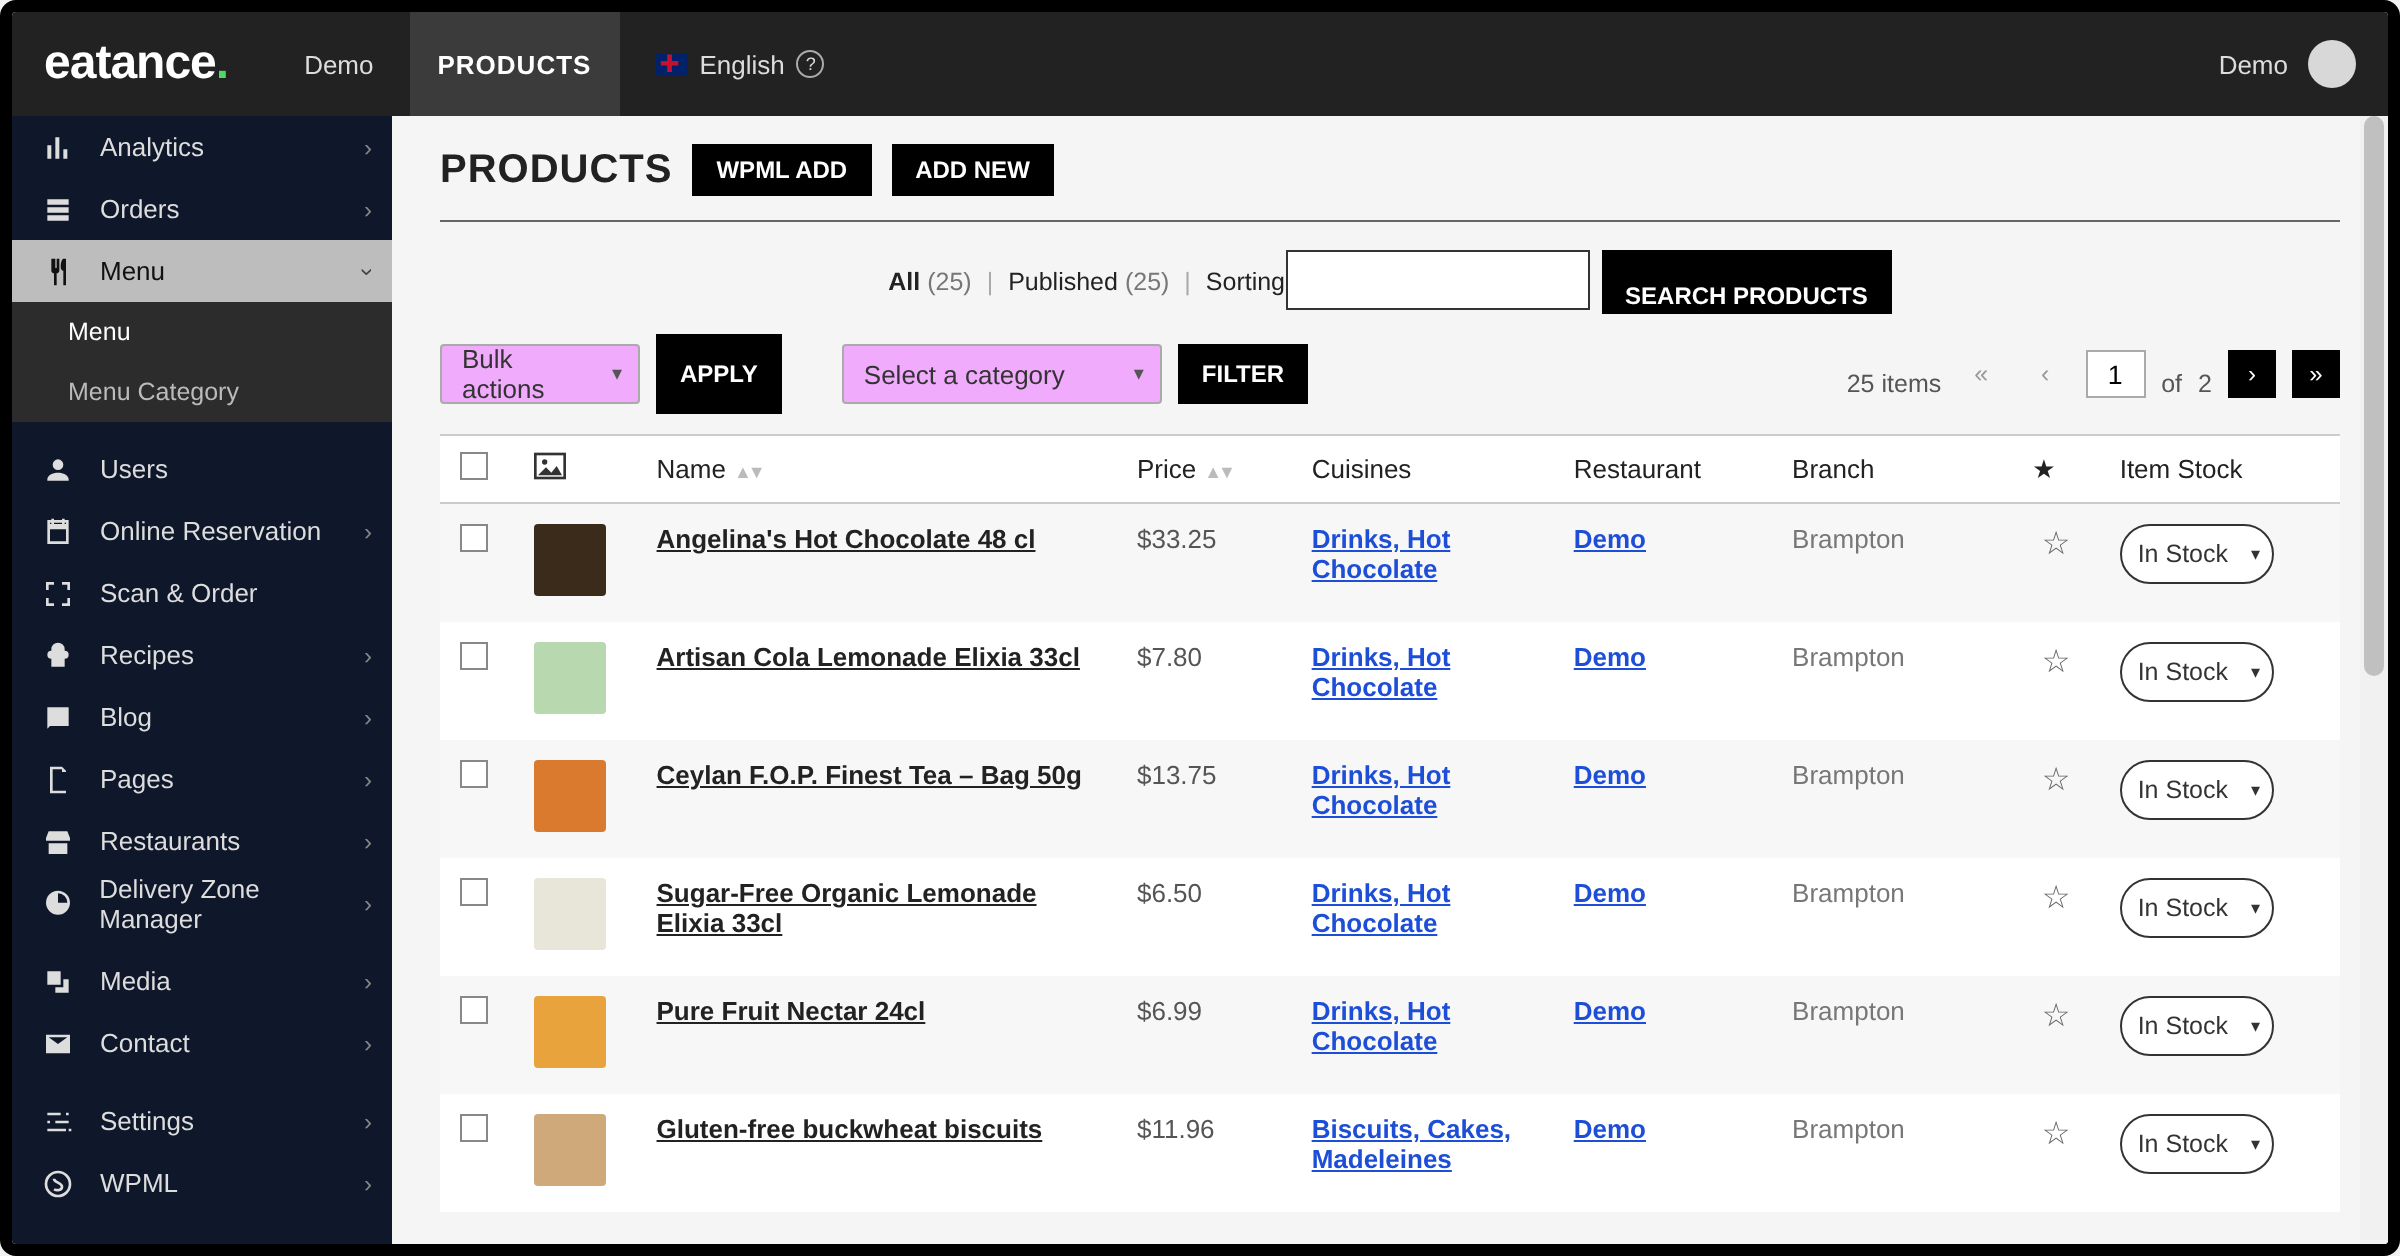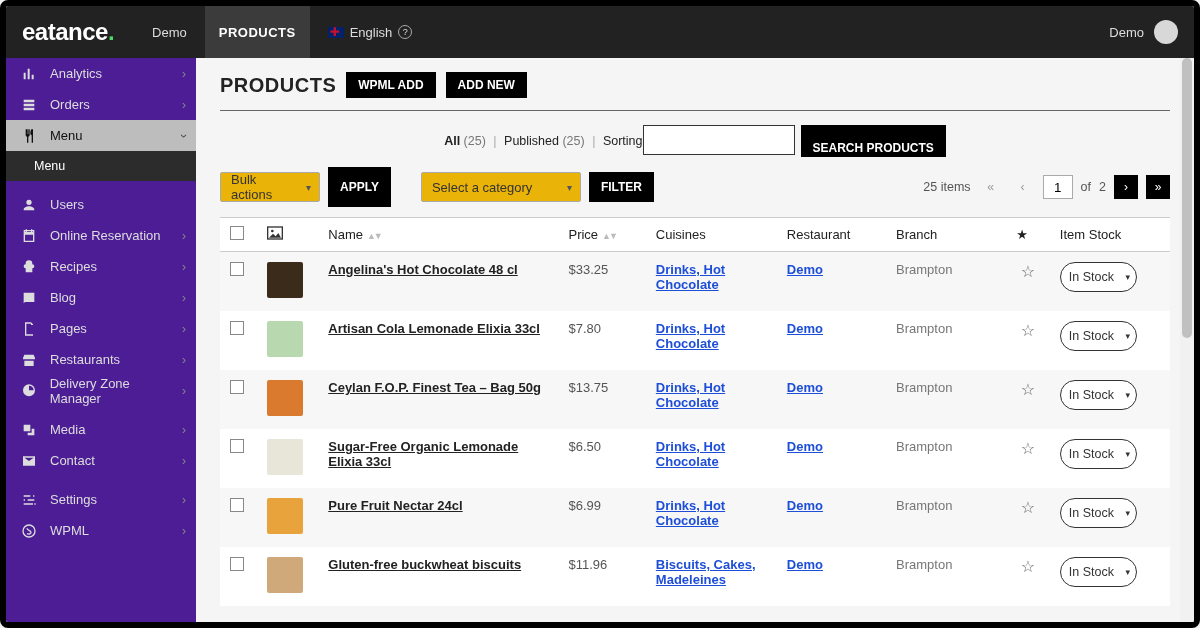--- a/index.html
+++ b/index.html
@@ -17,21 +17,21 @@
 .top-orders { display: flex; align-items: center; gap: 8px; padding: 0 14px; height: 52px; cursor: pointer; }
 .top-lang { display: flex; align-items: center; gap: 6px; padding: 0 14px; height: 52px; cursor: pointer; }
 .flag-uk { width: 16px; height: 11px; background: linear-gradient(#012169,#012169); position: relative; display: inline-block; }
 .flag-uk::after { content: "✚"; position: absolute; color: #c8102e; font-size: 12px; left: 2px; top: -2px; }
 .lang-q { width: 14px; height: 14px; border-radius: 50%; border: 1px solid #aaa; font-size: 9px; display: flex; align-items: center; justify-content: center; }
 .top-user { margin-left: auto; display: flex; align-items: center; gap: 10px; color: #ddd; cursor: pointer; }
 .avatar { width: 24px; height: 24px; border-radius: 50%; background: #d8d8d8; }
 
 
 .layout { display: flex; height: calc(628px - 12px - 52px); }
-.sidebar { width: 190px; background: #4c1d95; color: #eee; overflow: hidden; flex-shrink: 0; }
+.sidebar { width: 190px; background: #0f172a; color: #eee; overflow: hidden; flex-shrink: 0; }
 .side-item { display: flex; align-items: center; gap: 12px; padding: 0 14px; height: 31px; font-size: 13px; color: #ddd; cursor: pointer; position: relative; border-bottom: 0 solid #333; }
 .side-item .icon { width: 18px; height: 18px; display: flex; align-items: center; justify-content: center; font-size: 15px; }
 .side-item .chev { position: absolute; right: 10px; font-size: 12px; color: #888; }
 .side-item.active { background: #bdbdbd; color: #111; }
 .side-item.active .chev { color: #444; transform: rotate(90deg); }
 .side-sub { background: #2c2c2c; }
 .side-sub-item { padding: 8px 14px 8px 28px; font-size: 12.5px; color: #fff; cursor: pointer; }
 .side-sub-item + .side-sub-item { color: #bbb; }
 .side-group-gap { height: 8px; }
 
@@ -42,23 +42,23 @@
 .btn-black { background: #000; color: #fff; border: none; padding: 6px 12px; font-weight: 700; font-size: 12px; cursor: pointer; }
 .subhead { display: flex; align-items: center; justify-content: center; padding: 14px 0 10px; }
 .views { font-size: 12.5px; color: #222; }
 .views .cnt { color: #777; }
 .views .sep { color: #aaa; margin: 0 4px; }
 .search-wrap { display: flex; gap: 6px; }
 .search-wrap input { width: 152px; height: 30px; border: 1px solid #333; padding: 0 6px; }
 .btn-search { background: #000; color: #fff; border: none; padding: 16px 12px; height: 30px; font-weight: 700; font-size: 12px; cursor: pointer; }
 
 .filter-row { display: flex; align-items: center; gap: 8px; padding-bottom: 10px; }
-.select-like { height: 30px; border: 1px solid #aaa; background: #eab308; padding: 0 26px 0 10px; font-size: 13px; color: #333; position: relative; display: inline-flex; align-items: center; cursor: pointer; border-radius: 2px; }
+.select-like { height: 30px; border: 1px solid #aaa; background: #f0abfc; padding: 0 26px 0 10px; font-size: 13px; color: #333; position: relative; display: inline-flex; align-items: center; cursor: pointer; border-radius: 2px; }
 .select-like .car { position: absolute; right: 8px; font-size: 10px; color: #555; }
-.pager { margin-left: auto; display: flex; align-items: center; gap: 8px; color: #555; font-size: 12.5px; }
+.pager { margin-left: auto; display: flex; align-items: flex-end; gap: 8px; color: #555; font-size: 12.5px; }
 .pager .pg-arrow { width: 24px; height: 24px; display: inline-flex; align-items: center; justify-content: center; color: #999; }
 .pager .pg-btn { width: 24px; height: 24px; background: #000; color: #fff; display: inline-flex; align-items: center; justify-content: center; font-size: 12px; cursor: pointer; }
 .pager input { width: 30px; height: 24px; text-align: center; border: 1px solid #aaa; }
 
 
 .tbl { width: 100%; border-collapse: collapse; background: #fff; }
 .tbl thead th { text-align: left; font-weight: 500; font-size: 13px; color: #222; border-bottom: 1px solid #ccc; border-top: 1px solid #ccc; padding: 8px 10px; background: #fff; }
 .tbl td { padding: 10px 10px; vertical-align: top; font-size: 13px; border-bottom: 0; }
 .tbl tbody tr { }
 .tbl tbody tr.alt { background: #f7f7f7; }
@@ -129,38 +129,47 @@
           <span class="icon">
             <svg class="icon-svg" viewBox="0 0 24 24">
               <path d="M7 2v9c0 1 1 2 2 2v9h2v-9c1 0 2-1 2-2V2h-2v7h-1V2h-2v7H9V2H7zm9 0c-1 0-2 3-2 6 0 2 1 3 2 3v11h2V2h-2z"></path>
             </svg>
           </span>
           <span>Menu</span>
           <span class="chev">›</span>
         </div>
         <div class="side-sub">
           <div class="side-sub-item">Menu</div>
+          <div class="side-sub-item">Menu Category</div>
         </div>
         <div class="side-group-gap"></div>
         <div class="side-item">
           <span class="icon">
             <svg class="icon-svg" viewBox="0 0 24 24">
               <path d="M12 12a4 4 0 100-8 4 4 0 000 8zm0 2c-4 0-8 2-8 5v1h16v-1c0-3-4-5-8-5z"></path>
             </svg>
           </span>
           <span>Users</span>
         </div>
         <div class="side-item">
           <span class="icon">
             <svg class="icon-svg" viewBox="0 0 24 24">
               <path d="M5 4h14v3H5zM5 9h14v11H5zM8 2v4M16 2v4" stroke="#ddd" stroke-width="2" fill="none"></path>
             </svg>
           </span>
           <span>Online Reservation</span>
           <span class="chev">›</span>
+        </div>
+        <div class="side-item">
+          <span class="icon">
+            <svg class="icon-svg" viewBox="0 0 24 24">
+              <path d="M3 3h6v2H5v4H3V3zm12 0h6v6h-2V5h-4V3zM3 15h2v4h4v2H3v-6zm16 0h2v6h-6v-2h4v-4z"></path>
+            </svg>
+          </span>
+          <span>Scan &amp; Order</span>
         </div>
         <div class="side-item">
           <span class="icon">
             <svg class="icon-svg" viewBox="0 0 24 24">
               <path d="M12 2a5 5 0 00-5 5v1a3 3 0 000 6v6h10v-6a3 3 0 000-6V7a5 5 0 00-5-5z"></path>
             </svg>
           </span>
           <span>Recipes</span>
           <span class="chev">›</span>
         </div>

